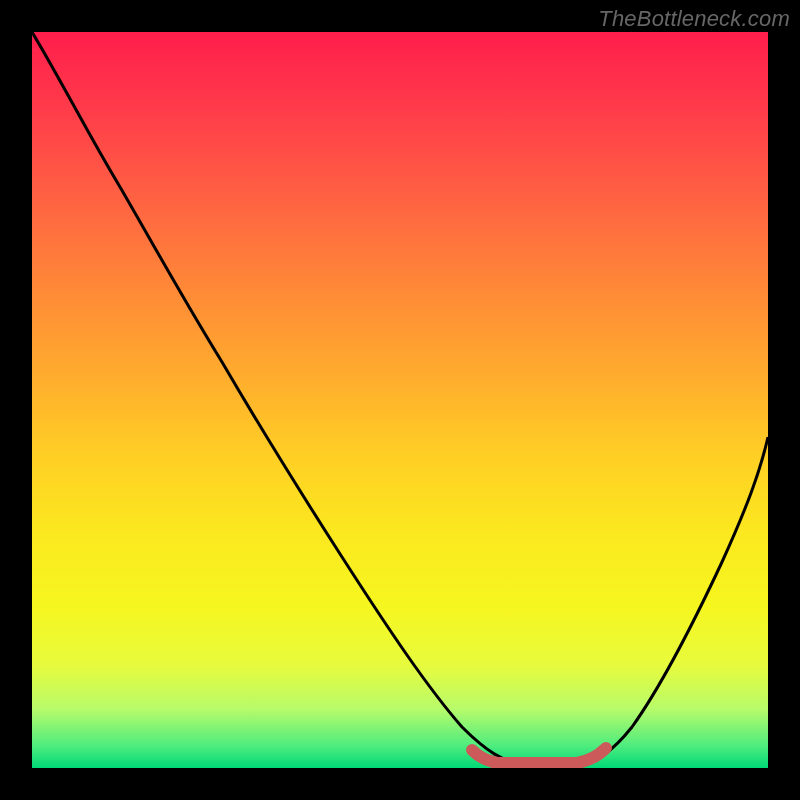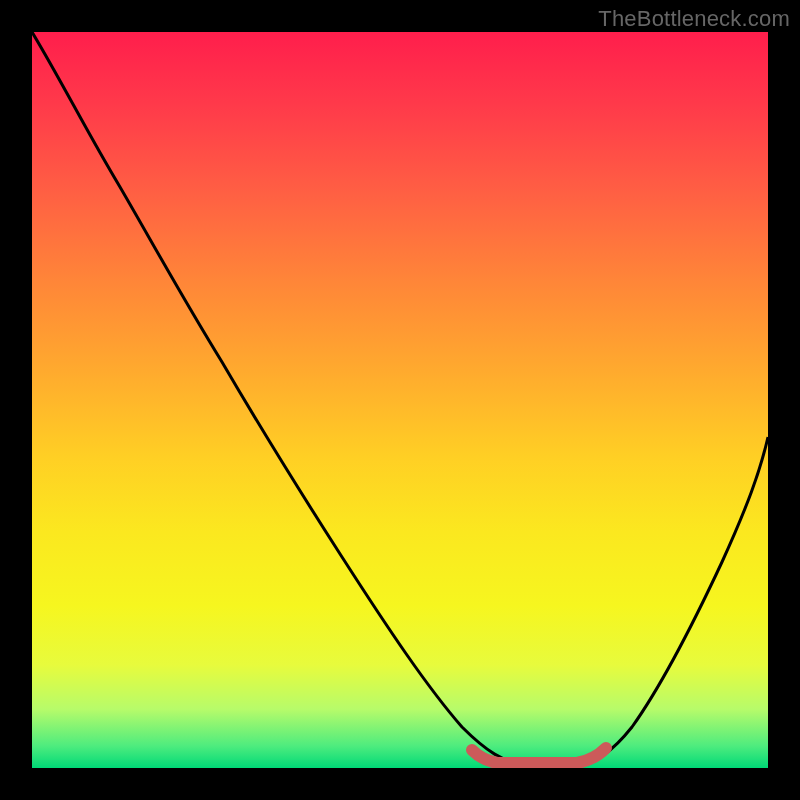--- a/index.html
+++ b/index.html
@@ -20,20 +20,21 @@
   }
   .watermark {
     position: absolute;
     top: 6px;
     right: 10px;
     color: #666666;
     font-family: Arial, Helvetica, sans-serif;
     font-size: 22px;
     letter-spacing: 0.2px;
     z-index: 10;
+    font-style: italic;
   }
   .plot-area {
     position: absolute;
     left: 32px;
     top: 32px;
     width: 736px;
     height: 736px;
     background: linear-gradient(to bottom,
       #ff1e4c 0%,
       #ff3a4a 10%,

